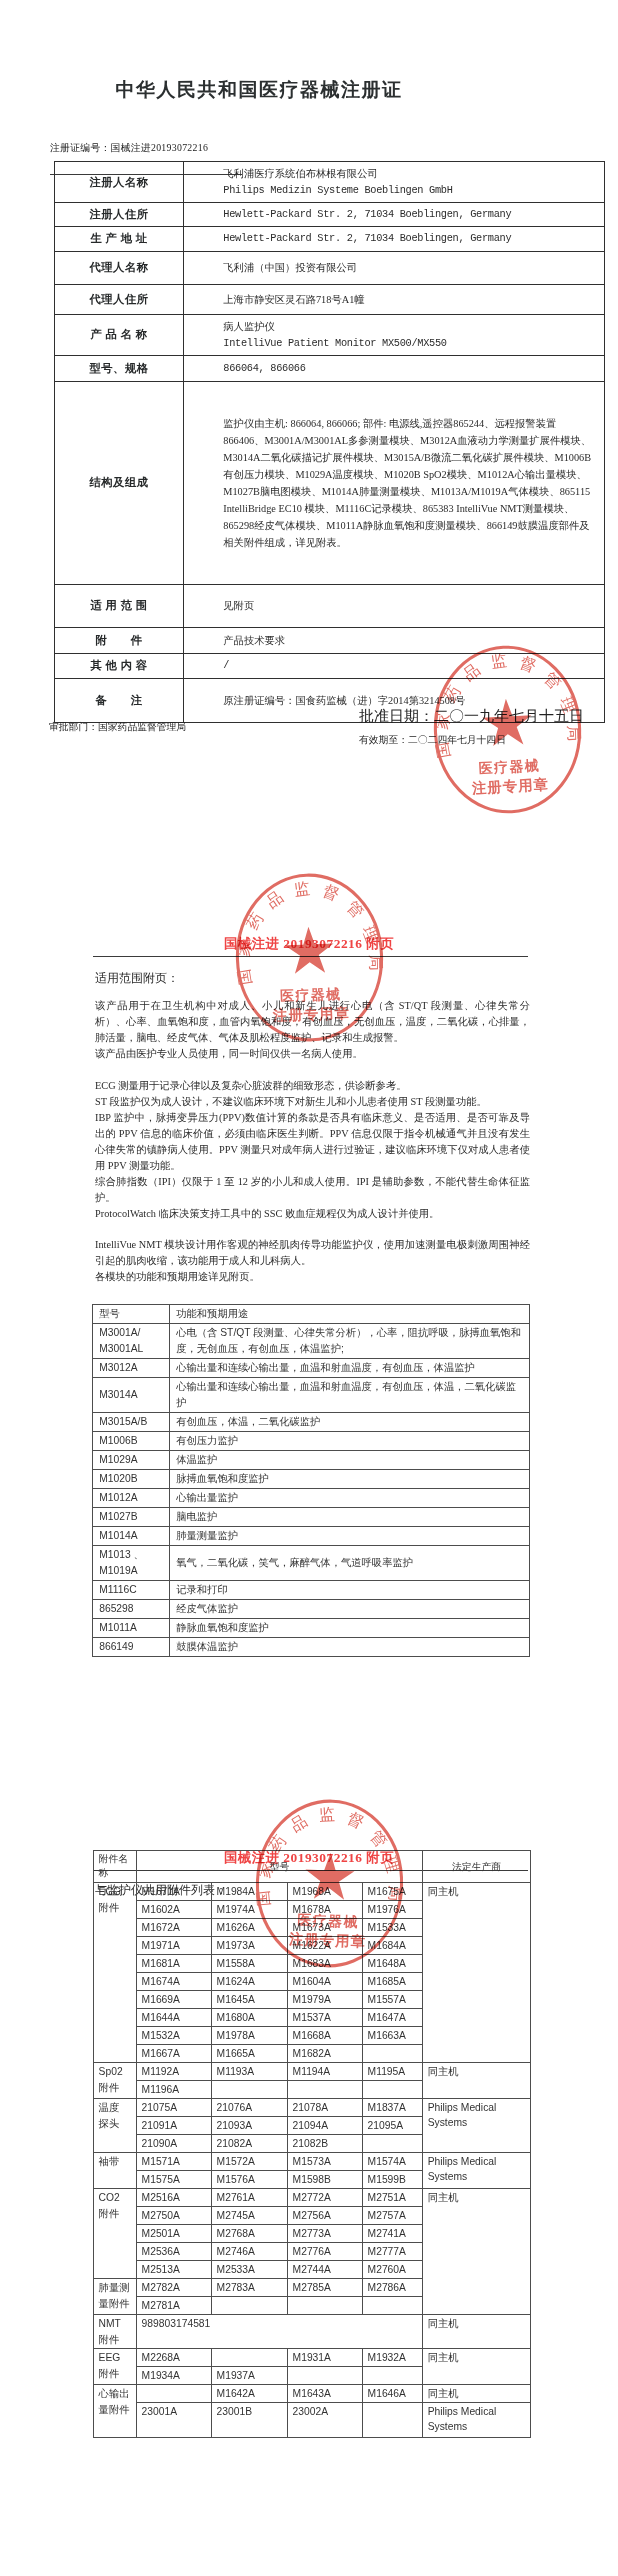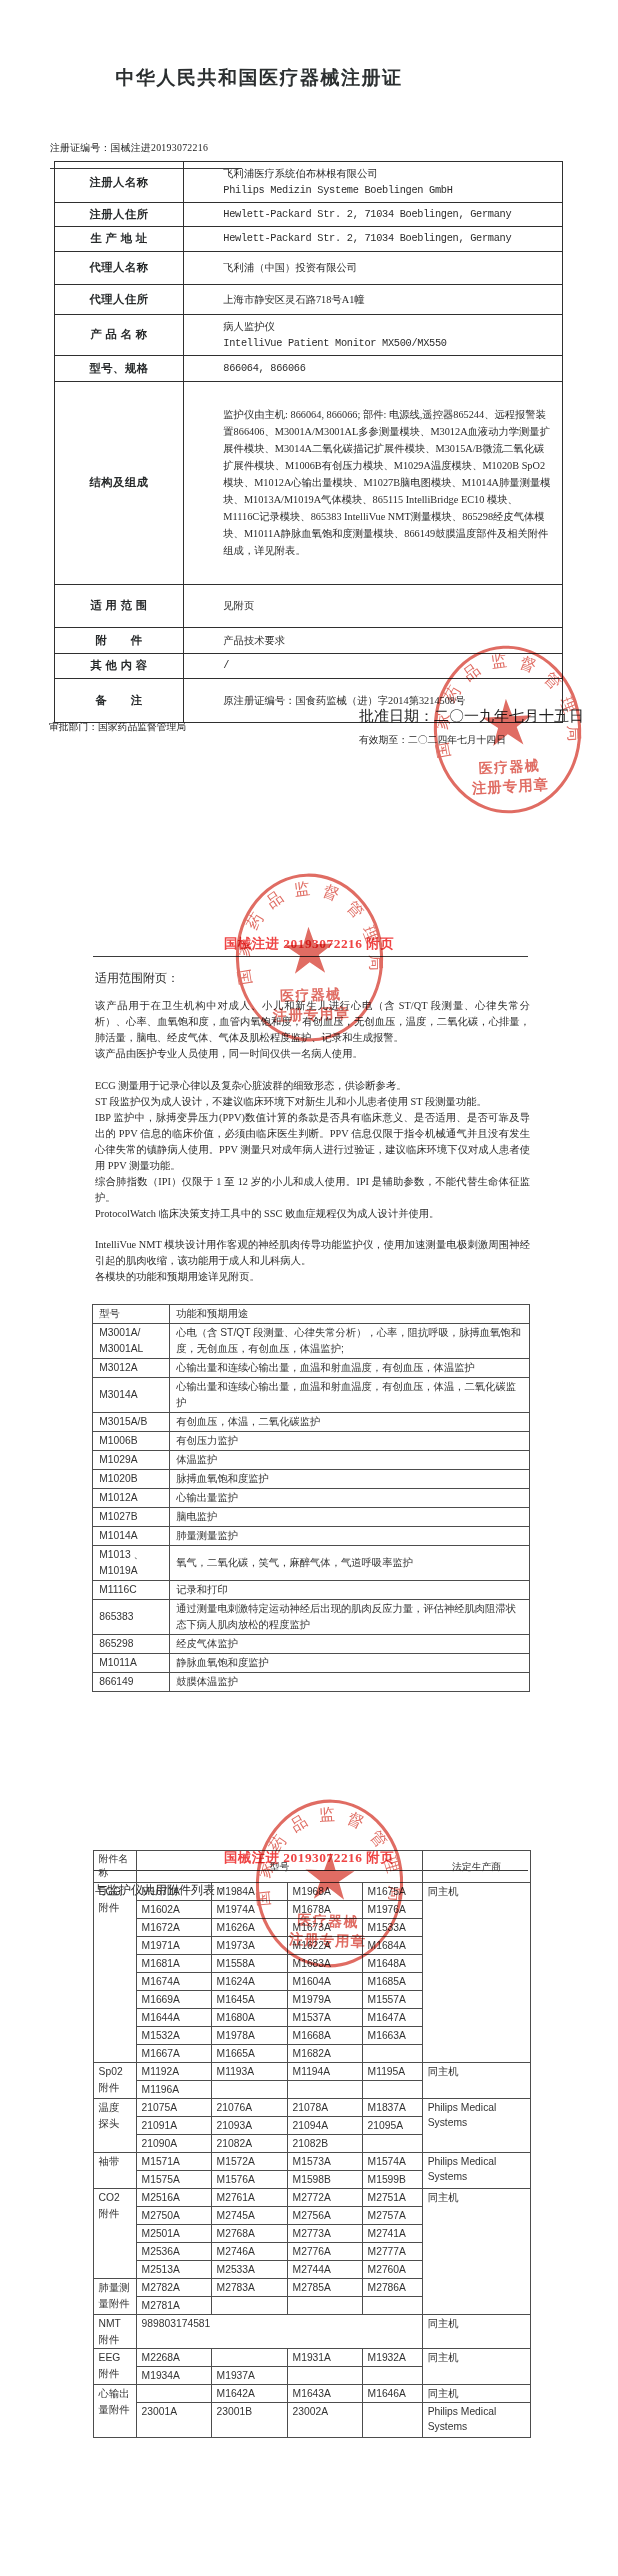--- a/index.html
+++ b/index.html
@@ -3,23 +3,23 @@
 <meta charset="utf-8">
 <style>
   html,body{margin:0;padding:0;}
   body{
     width:618px;height:2696px;position:relative;background:#ffffff;
     font-family:"Liberation Serif","DejaVu Serif",serif;color:#232323;
     overflow:hidden;
   }
   .abs{position:absolute;}
   
-  .p1-title{top:65px;left:0;width:518px;text-align:center;font-size:19px;font-weight:bold;letter-spacing:1.5px;color:#2b2f30;}
-  .p1-regno{left:50px;top:142px;width:192px;font-size:9.8px;letter-spacing:0.3px;padding-bottom:13px;border-bottom:1px solid #3a3a3a;}
-  table.t1{border-collapse:collapse;left:54px;top:161px;width:509px;table-layout:fixed;}
+  .p1-title{top:77px;left:0;width:518px;text-align:center;font-size:19px;font-weight:bold;letter-spacing:1.5px;color:#2b2f30;}
+  .p1-regno{left:50px;top:142px;width:192px;font-size:9.8px;letter-spacing:0.3px;padding-bottom:19px;border-bottom:1px solid #3a3a3a;}
+  table.t1{border-collapse:collapse;left:54px;top:161px;width:551px;table-layout:fixed;}
   table.t1 td{border:1px solid #2f2f2f;vertical-align:middle;}
   .t1-label{width:129px;text-align:center;font-weight:bold;font-size:11.3px;letter-spacing:0.5px;color:#26292a;}
   .t1-value{padding:3.1px 11.3px;font-size:10.3px;line-height:17px;color:#2b2b2b;}
   .t1-value div{min-height:17px;margin-left:28px;}
   .latin{font-family:"Liberation Mono","DejaVu Sans Mono",monospace;letter-spacing:-0.3px;}
   .p1-dept{left:49px;top:721px;font-size:9.8px;}
   .p1-adate{left:359px;top:707px;font-size:15px;}
   .p1-vdate{left:359px;top:734px;font-size:9.8px;}
   
   .page-sub-title{width:618px;left:0;text-align:center;font-size:13.4px;font-weight:bold;letter-spacing:0.5px;color:#ef4444;}
@@ -256,26 +256,20 @@
           <td>氧气，二氧化碳，笑气，麻醉气体，气道呼吸率监护</td>
         </tr>
         <tr>
           <td>
             <div>M1116C</div>
           </td>
           <td>记录和打印</td>
         </tr>
         <tr>
           <td>
-            <div>865383</div>
-          </td>
-          <td>通过测量电刺激特定运动神经后出现的肌肉反应力量，评估神经肌肉阻滞状态下病人肌肉放松的程度监护</td>
-        </tr>
-        <tr>
-          <td>
             <div>865298</div>
           </td>
           <td>经皮气体监护</td>
         </tr>
         <tr>
           <td>
             <div>M1011A</div>
           </td>
           <td>静脉血氧饱和度监护</td>
         </tr>

